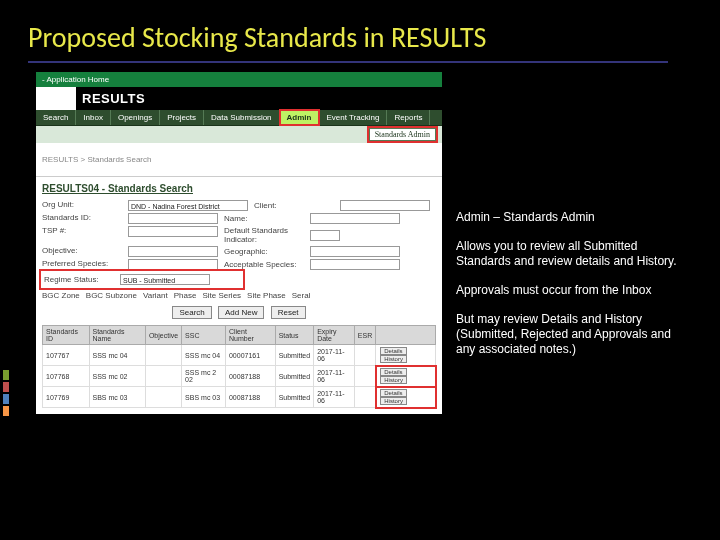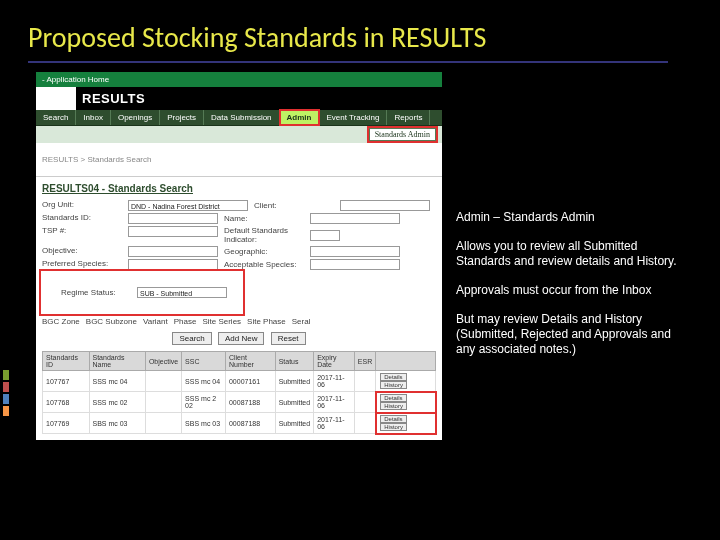--- a/index.html
+++ b/index.html
@@ -132,24 +132,23 @@
     gap: 6px;
     align-items: center;
   }
   .form-col2 .form-label { width: 80px; }
   .regime-row {
     display: flex;
     align-items: center;
     gap: 6px;
     outline: 2px solid #e03030;
     outline-offset: 1px;
-    padding: 15px;
+    padding: 2px;
     width: 200px;
     margin-bottom: 4px;
-    justify-content: flex-end;
   }
   .zone-row {
     display: flex;
     gap: 6px;
     font-size: 8px;
     color: #444;
     margin-bottom: 6px;
   }
   .zone-row span { flex: 0 0 auto; }
   .btn-row {

